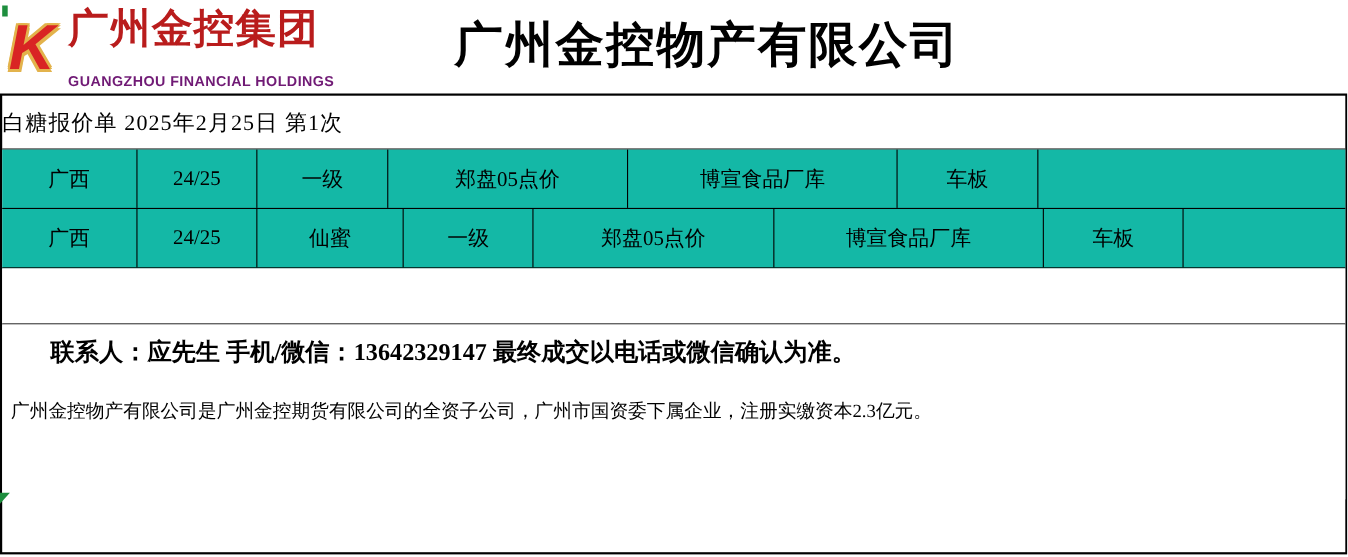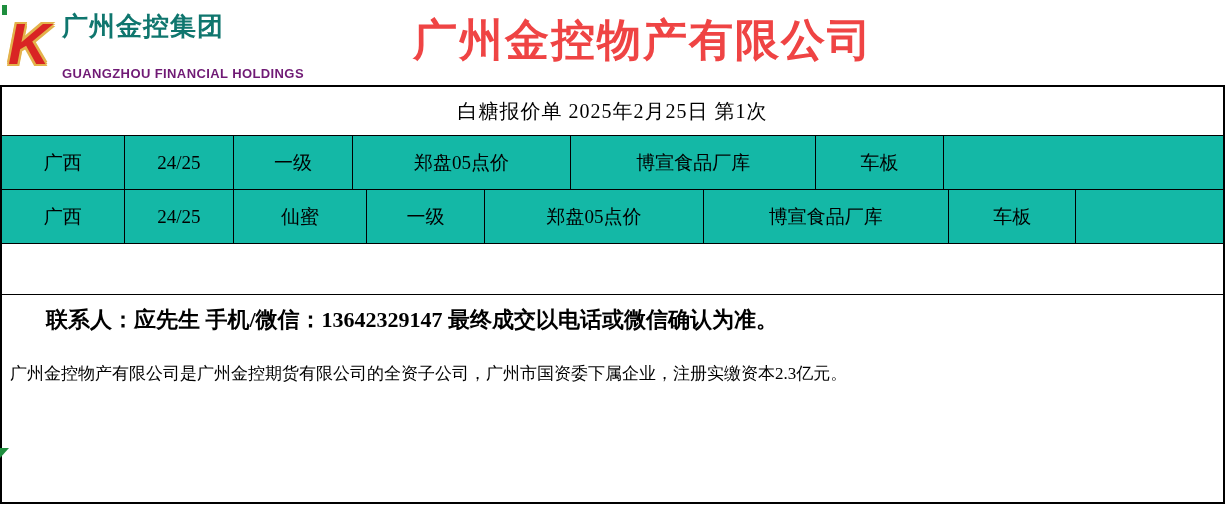--- a/index.html
+++ b/index.html
@@ -41,23 +41,23 @@
       -2px 0 0 #e3b34c, 2px 0 0 #e3b34c,
       0 -2px 0 #e3b34c, 0 2px 0 #e3b34c,
       -2px -2px 0 #e3b34c, 2px 2px 0 #e3b34c,
       -2px 2px 0 #e3b34c, 2px -2px 0 #e3b34c;
     margin-right: 12px;
   }
   .logo-text { padding-top: 2px; }
   .logo-cn {
     font-family: "Liberation Sans", "DejaVu Sans", sans-serif;
     font-weight: bold;
-    font-size: 26px;
+    font-size: 37px;
     line-height: 36px;
-    color: #0f766e;
+    color: #b91c1c;
     letter-spacing: 1px;
     white-space: nowrap;
   }
   .logo-en {
     font-family: "Liberation Sans", "DejaVu Sans", sans-serif;
     font-weight: bold;
     font-size: 13px;
     line-height: 15px;
     margin-top: 22px;
     color: #701a75;
@@ -66,39 +66,38 @@
   }
   .doc-title {
     position: absolute;
     left: 413px; top: 12px;
     width: 460px;
     text-align: center;
     font-family: "Liberation Serif", "DejaVu Serif", serif;
     font-weight: bold;
     font-size: 44px;
     line-height: 58px;
-    color: #ef4444;
+    color: #000000;
     letter-spacing: 2px;
     white-space: nowrap;
   }
 
   
   .sheet {
     position: absolute;
     left: 0; top: 85px;
     width: 1225px; height: 419px;
     border: 2px solid #000000;
     background: #ffffff;
   }
   .row { display: flex; width: 100%; }
   .title-row {
     height: 49px;
     border-bottom: 1px solid #000000;
     align-items: center;
-    justify-content: center;
     font-size: 20px;
     letter-spacing: 1px;
   }
   .header-row {
     height: 48px;
     background: #fbb827;
     border-bottom: 1px solid #000000;
   }
   .header-row .cell {
     font-weight: bold;

